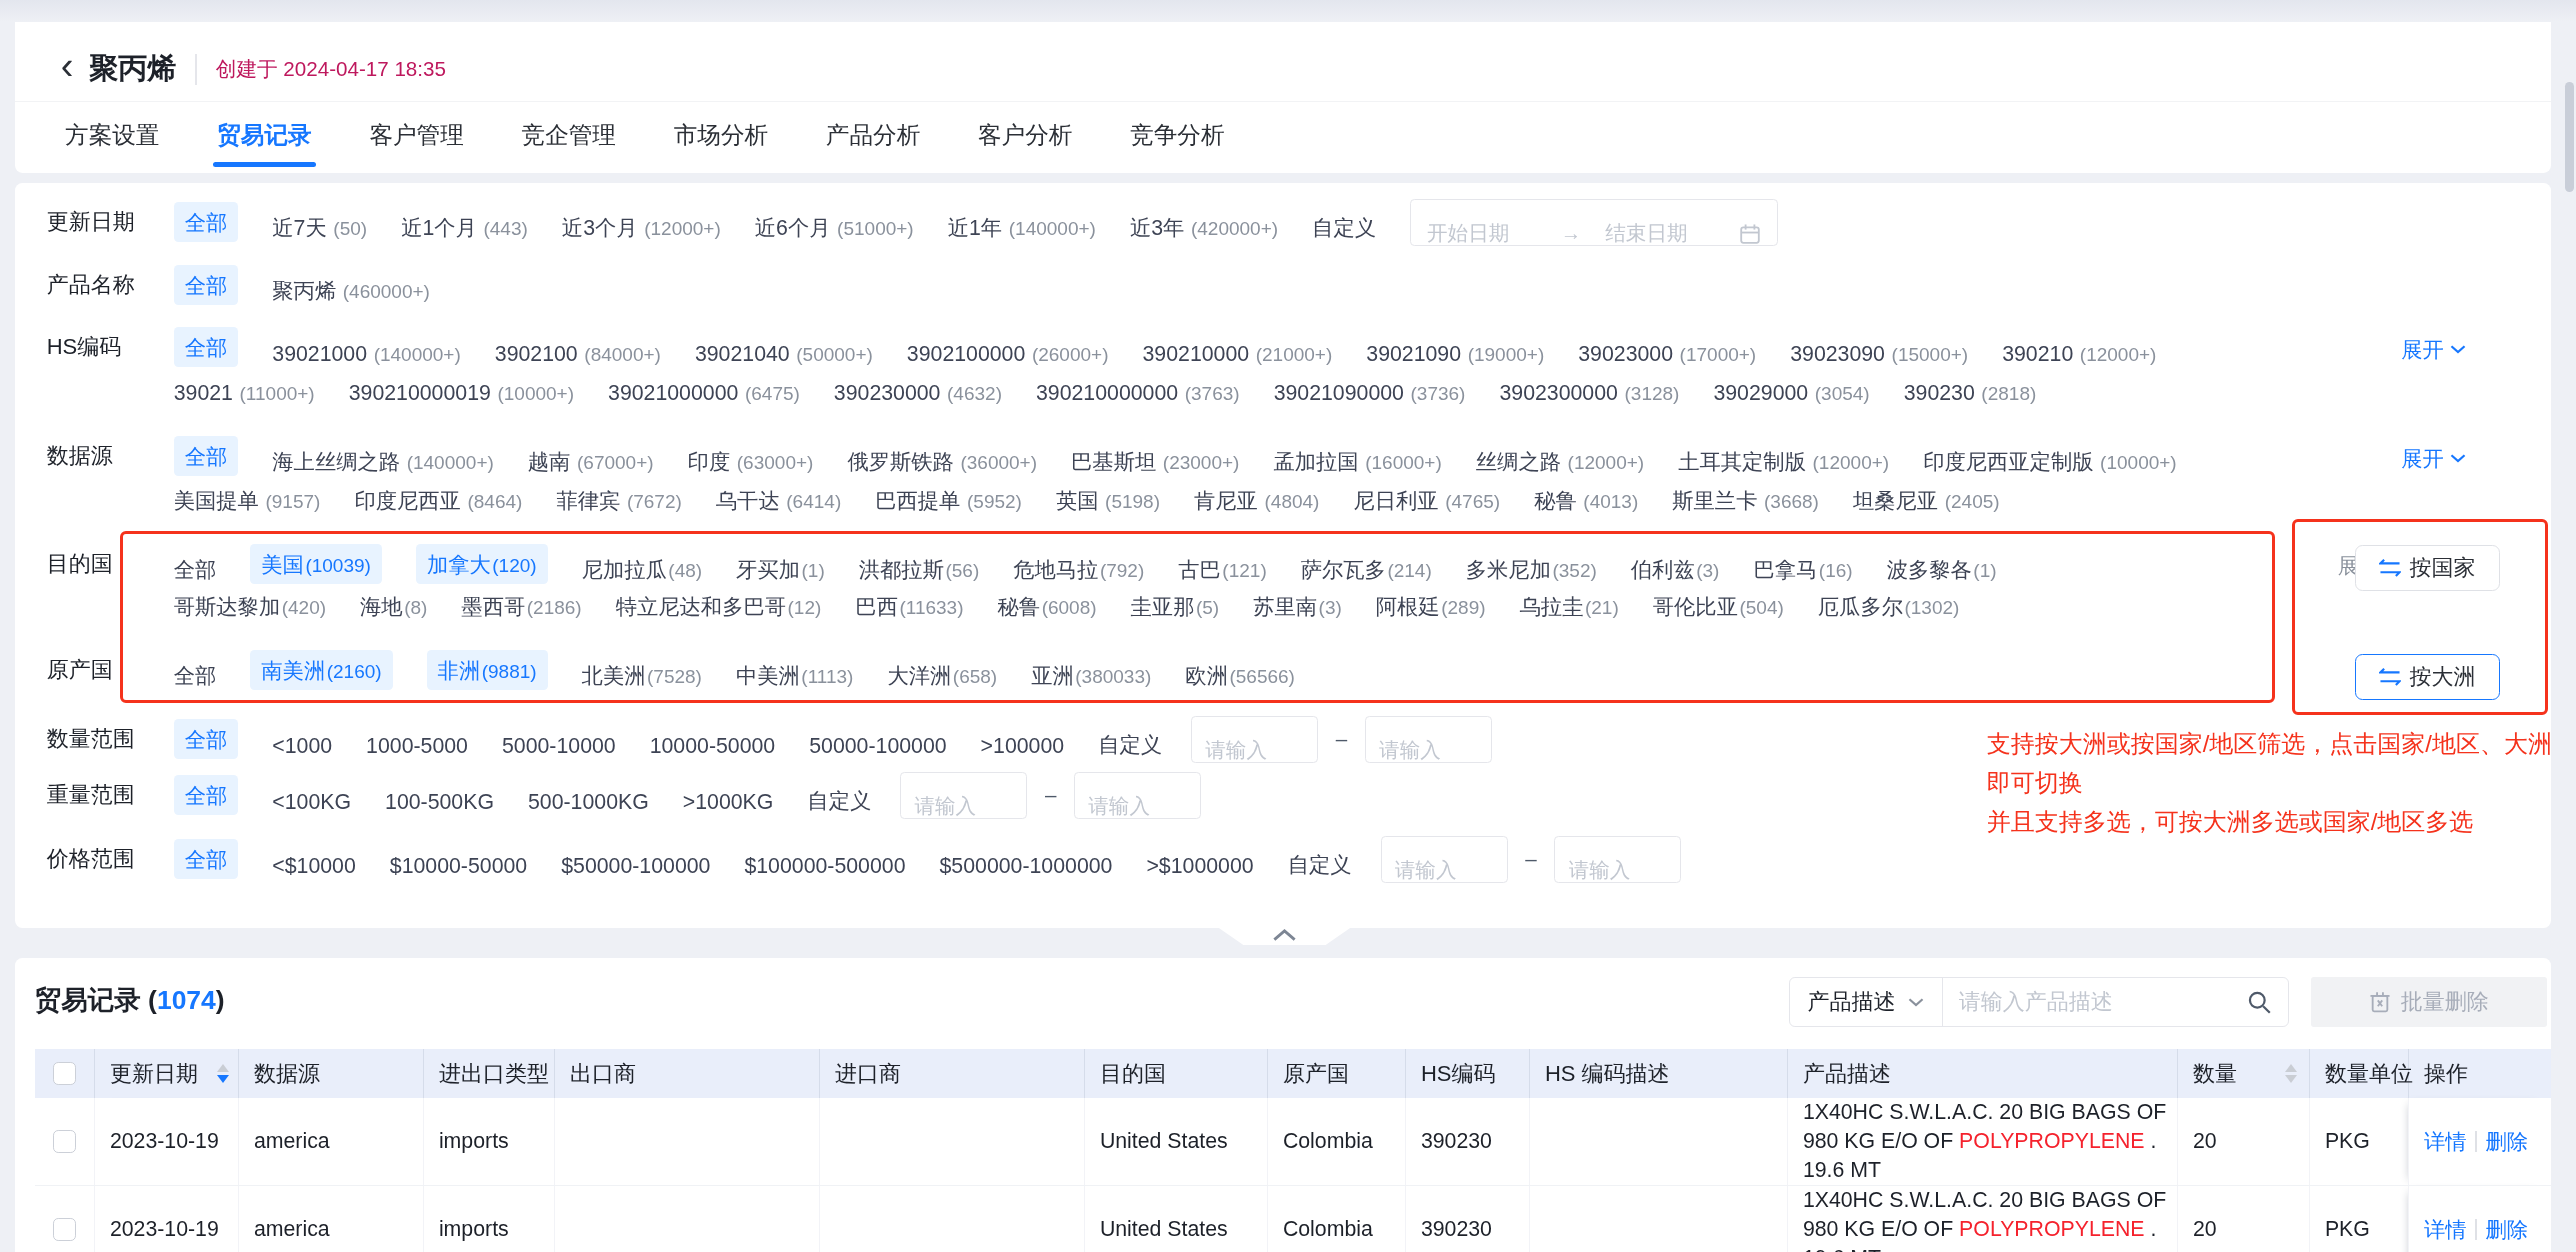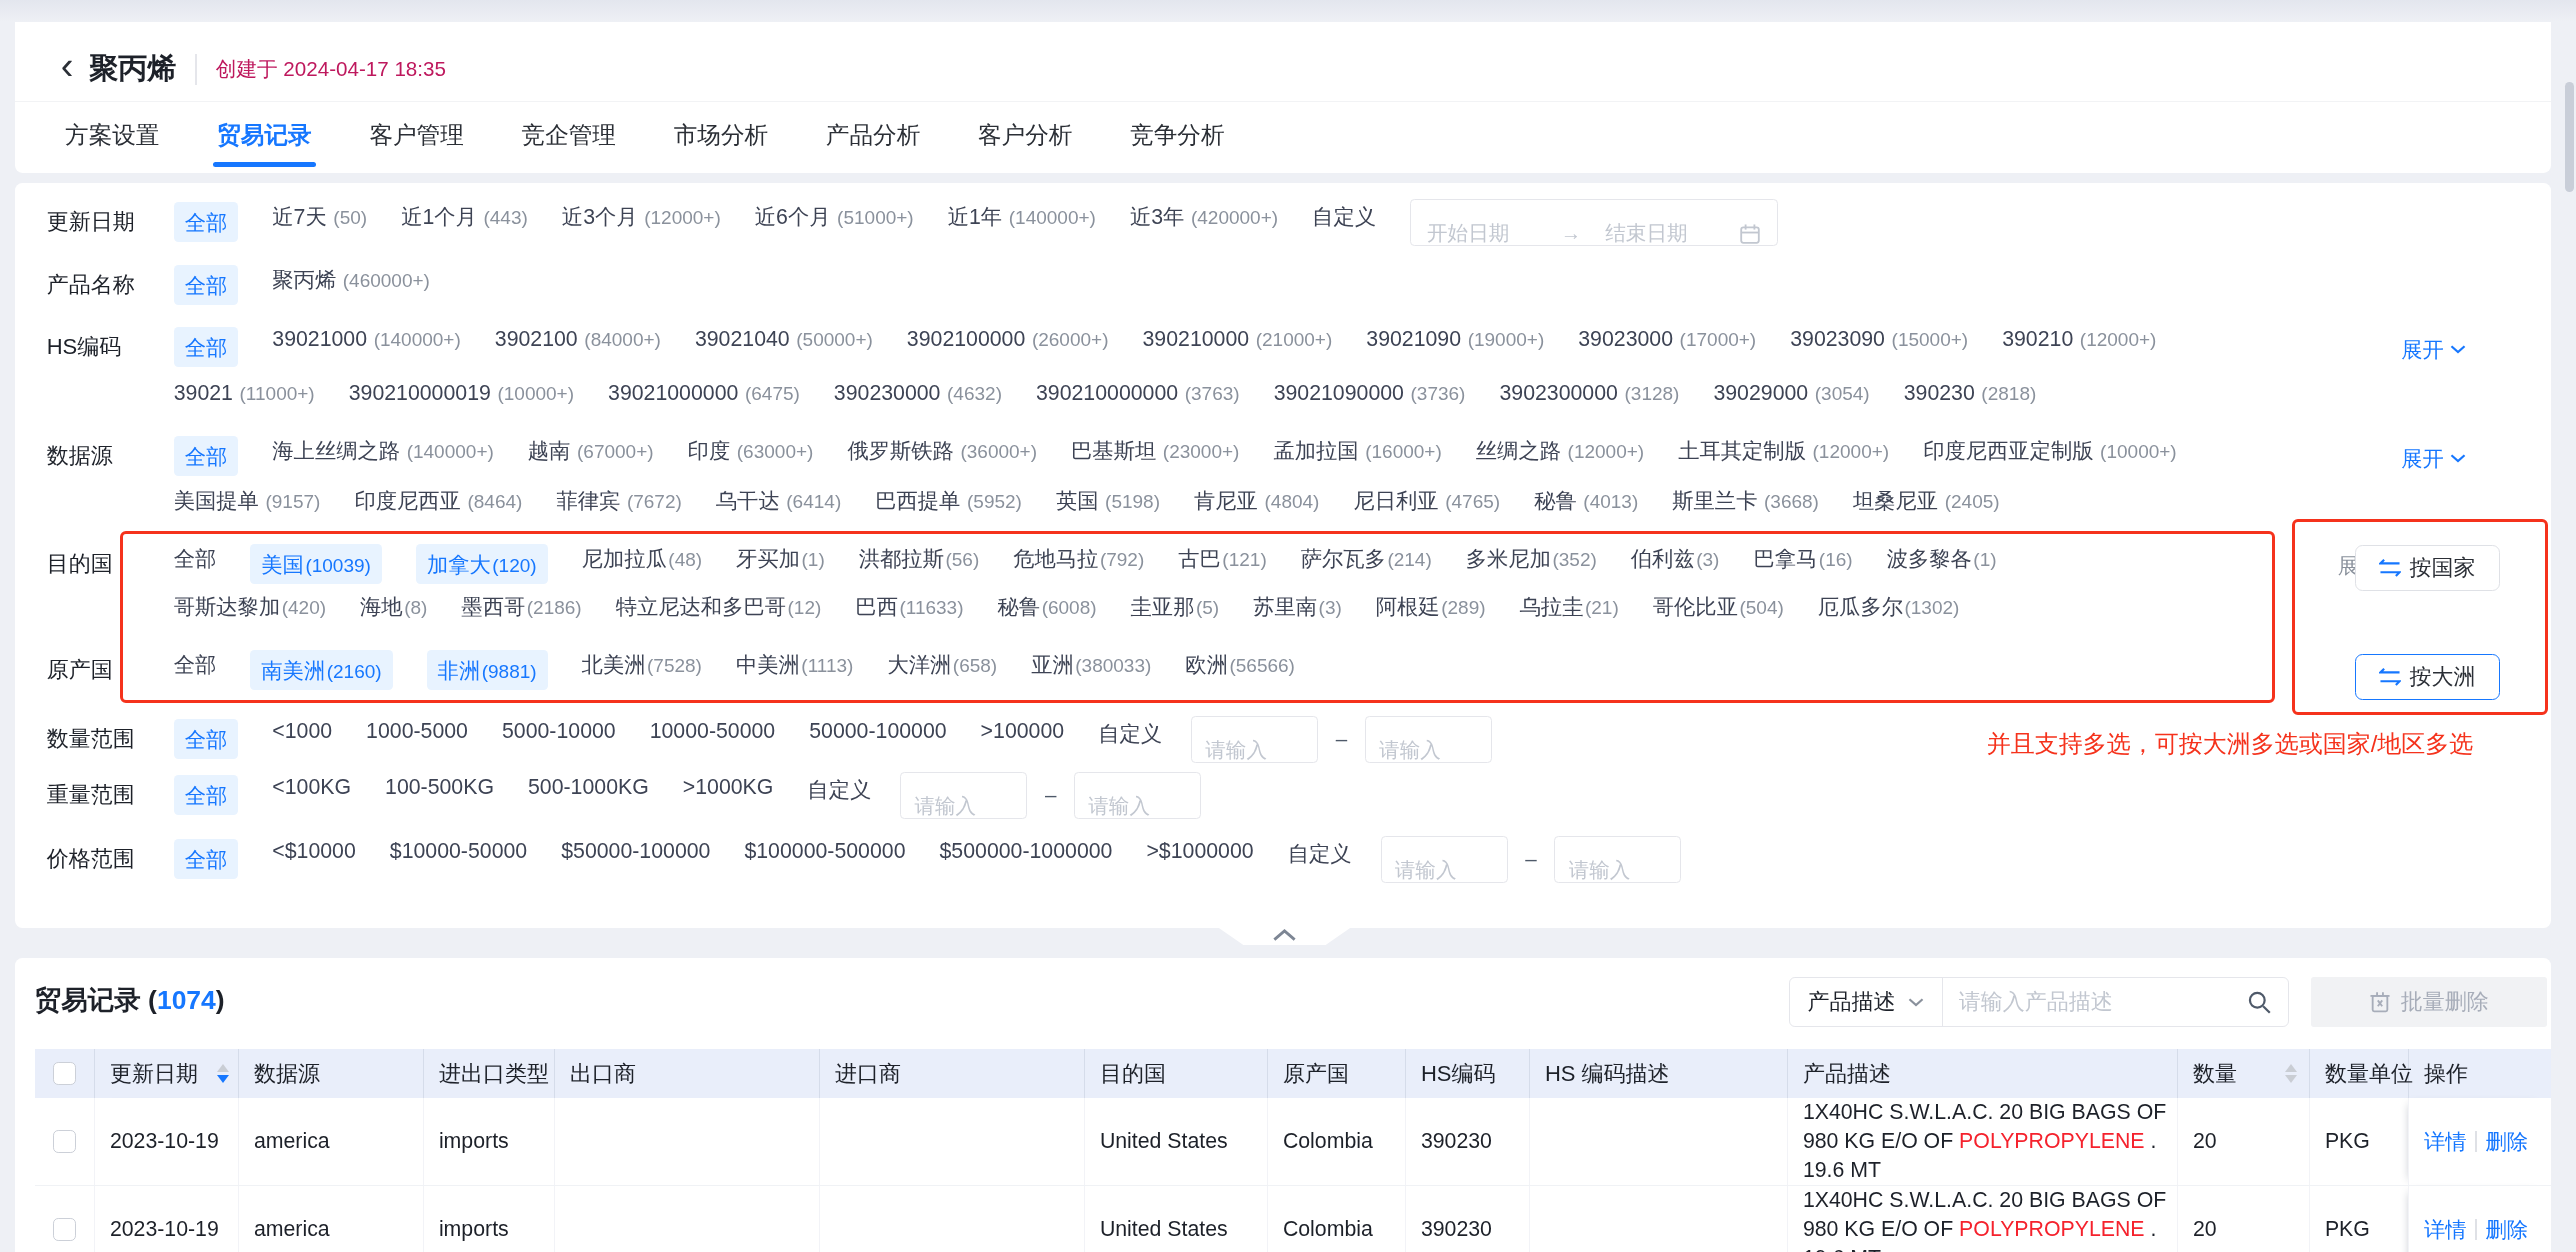--- a/index.html
+++ b/index.html
@@ -25,21 +25,21 @@
   .created { font-size:20.6px; color:#be185d; }
   .header-hr { position:absolute; left:0; right:0; top:79px; border-top:1.5px solid #f2f3f5; }
   .tabs { position:absolute; left:46px; top:97px; display:flex; gap:49px; }
   .tab { position:relative; font-size:23.6px; color:#2b2f36; padding:0 4.4px 16px 4.4px; cursor:pointer; }
   .tab.active { color:#1677ff; font-weight:700; }
   .tab.active .tab-underline { position:absolute; left:0; right:0; bottom:0; height:5.2px; border-radius:2.9px; background:#1677ff; }
 
   
   .frow { position:absolute; left:32px; height:46px; display:flex; align-items:center; }
   .flabel { width:127px; flex:none; font-size:22px; font-weight:500; color:#1d2129; }
-  .chips { display:flex; align-items:flex-start; gap:34px; }
+  .chips { display:flex; align-items:flex-end; gap:34px; }
   .chip { display:flex; align-items:baseline; font-size:21.3px; color:#3d4354; cursor:pointer; white-space:nowrap; }
   .chip .chip-c { font-size:19px; color:#8a919c; margin-left:6.6px; }
   .chips.tight .chip .chip-c { margin-left:1.5px; }
   .chip.sel { background:#e8f3ff; color:#1677ff; border-radius:4.4px; padding:5.9px 11px; }
   .chip.sel .chip-c { color:#1677ff; }
   .expand-link { position:absolute; right:85px; display:flex; align-items:center; gap:5.9px;
     font-size:21.3px; color:#1677ff; cursor:pointer; }
   .input-box { display:flex; align-items:flex-end; border:1.5px solid #e5e6eb; border-radius:4.4px; height:47px; background:#fff; }
   .date-range { width:368px; padding:0 16px; justify-content:space-between; }
   .date-range input { border:none; outline:none; width:110px; font-size:20.6px; color:#3d4354; background:transparent; }
@@ -614,20 +614,21 @@
     <div class="input-box num-input" style="margin-left:29px;">
       <input placeholder="请输入" style="">
     </div>
     <span class="num-dash" style="margin:0 17.7px;">–</span>
     <div class="input-box num-input">
       <input placeholder="请输入" style="">
     </div>
   </div>
 
   <div class="annotation">
+    <div>支持按大洲或按国家/地区筛选，点击国家/地区、大洲即可切换</div>
     <div>并且支持多选，可按大洲多选或国家/地区多选</div>
   </div>
 
   <div class="frow" style="top:653px;">
     <div class="flabel">价格范围</div>
     <div class="chips">
         <span class="chip sel">
           <span class="chip-t">全部</span>
         </span>
         <span class="chip">

